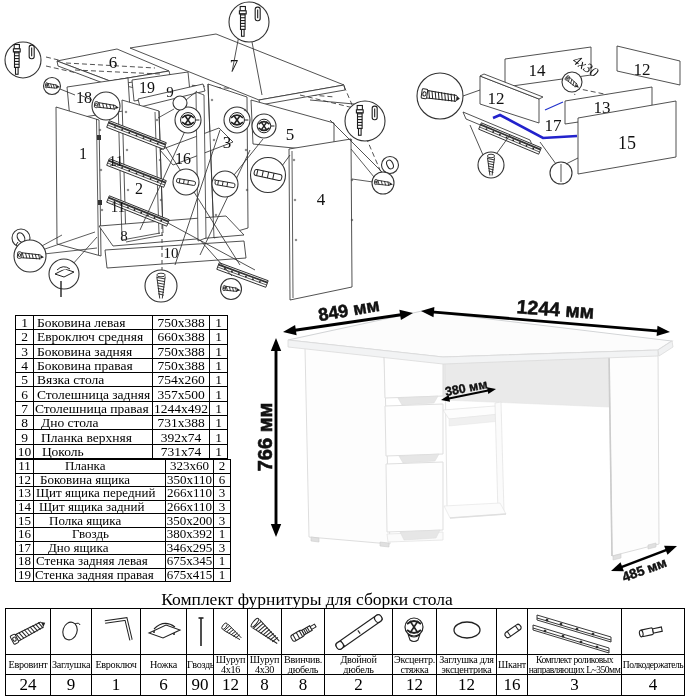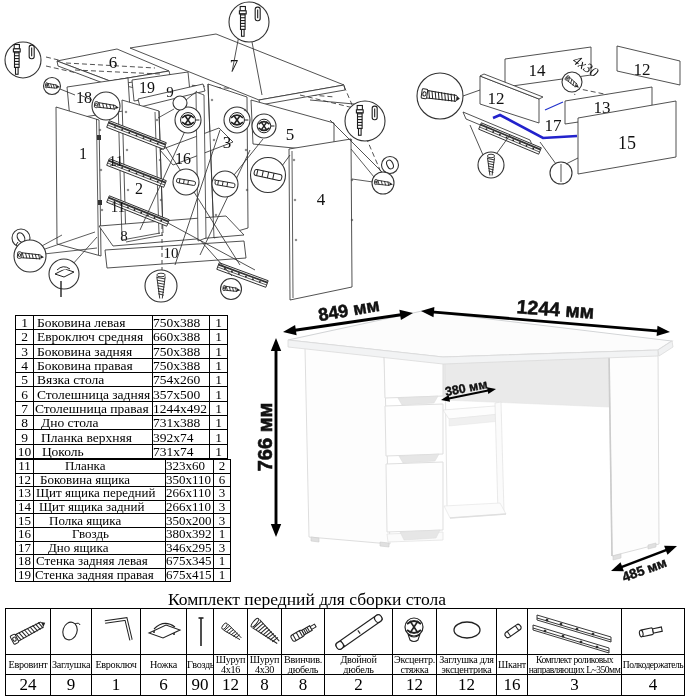--- a/index.html
+++ b/index.html
@@ -3,21 +3,21 @@
 <meta charset="utf-8">
 <style>
 html,body{margin:0;padding:0;background:#fff}
 #page{position:relative;width:689px;height:700px;background:#fff;font-family:"Liberation Serif",serif;overflow:hidden}
 #art{position:absolute;left:0;top:0}
 .ptw{position:absolute;left:15px;top:315px}
 table{border-collapse:collapse;table-layout:fixed}
 .pt td{border:1px solid #000;padding:0;font-size:13.5px;line-height:13px;height:13.3px;overflow:hidden;white-space:nowrap}
 .pt2 td{height:12.6px;line-height:12px;font-size:13px}
 .pt .n{text-align:center}
-.pt .d{}
+.pt .d{text-align:center}
 .pt .q{text-align:center}
 #title{position:absolute;left:0;top:589px;width:614px;text-align:center;font-size:17.5px;font-family:"Liberation Serif",serif}
 .hw{position:absolute;left:5px;top:608px}
 .hw td{border:1px solid #000;padding:0;overflow:hidden;text-align:center;vertical-align:middle}
 .hw .ic{height:44px}
 .hw .ic svg{display:block;margin:0 auto}
 .hw .nm{height:19px;font-size:10.2px;line-height:9.4px;letter-spacing:-0.3px}
 .nm2{font-size:9.6px;letter-spacing:-0.5px}
 .hw .qt{height:20px;font-size:17px}
 </style>
@@ -599,21 +599,21 @@
 <tr>
             <td class="n">19</td>
             <td style="padding-left:1px">Стенка задняя правая</td>
             <td class="d">675x415</td>
             <td class="q">1</td>
           </tr>
 </tbody>
       </table>
 </div>
 
-<div id="title">Комплект передний для сборки стола</div>
+<div id="title">Комплект фурнитуры для сборки стола</div>
 
 <table class="hw" style="width:680px">
 <colgroup>
         <col style="width:45px">
         <col style="width:41px">
         <col style="width:49px">
         <col style="width:46px">
         <col style="width:27px">
         <col style="width:34px">
         <col style="width:34px">

